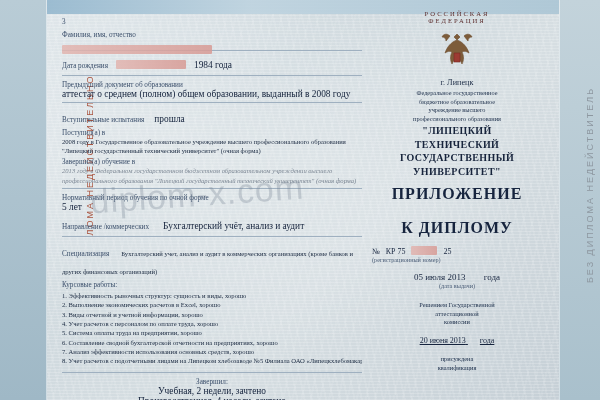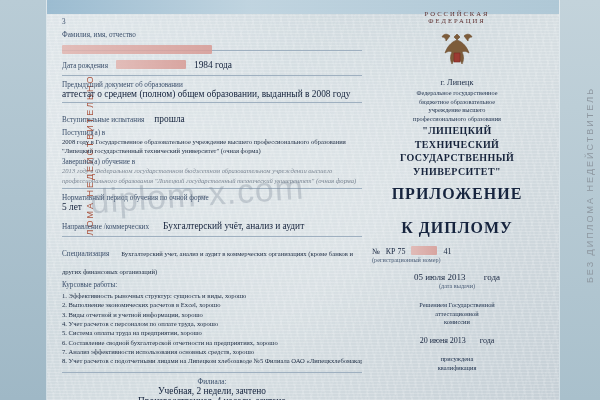--- a/index.html
+++ b/index.html
@@ -92,21 +92,21 @@
   .city{font-size:8.2px;color:#1a2a44;margin-bottom:2px;}
   .org{font-size:6.3px;color:#22344f;line-height:1.35;}
   .uni{font-size:10px;font-weight:bold;color:#17243c;line-height:1.15;letter-spacing:.4px;margin-top:2px;}
   .prilozh{font-size:16px;font-weight:bold;color:#16243e;letter-spacing:1px;line-height:1.1;margin-top:8px;}
   .numline{font-size:8px;color:#16243e;margin-top:10px;text-align:left;}
   .regnum{font-size:6.2px;color:#4a5d77;text-align:left;}
   .date{font-size:9px;color:#16243e;margin-top:9px;}
   .datelbl{font-size:6.2px;color:#4a5d77;}
   .commis{font-size:6.4px;color:#22344f;line-height:1.3;margin-top:12px;}
   .assign{font-size:6.4px;color:#22344f;line-height:1.3;margin-top:10px;}
-  .dateline2{font-size:8px;color:#16243e;margin-top:10px;}
+  .dateline2{font-size:8px;color:#16243e;margin-top:10px;text-decoration:underline;}
   
   .wm{
     position:absolute;left:90px;top:175px;
     font-size:34px;color:rgba(120,135,150,.32);
     font-family:"Liberation Sans", sans-serif;
     letter-spacing:1px;
     transform:rotate(-4deg);
     white-space:nowrap;pointer-events:none;
   }
   .guilloche{
@@ -209,21 +209,21 @@
           <li>5. Система оплаты труда на предприятии, хорошо</li>
           <li>6. Составление сводной бухгалтерской отчетности на предприятиях, хорошо</li>
           <li>7. Анализ эффективности использования основных средств, хорошо</li>
           <li>8. Учет расчетов с подотчетными лицами на Липецком хлебозаводе №5 Филиала ОАО «Липецкхлебомакаронпром», хорошо</li>
         </ul>
       </div>
 
       <div class="hr" style="margin-top:6px"></div>
 
       <div class="row mtop">
-        <div class="sect-title" style="text-align:center">Филиала:</div>
+        <div class="sect-title" style="text-align:center">Завершил:</div>
         <div class="bigval" style="text-align:center">Учебная, 2 недели, зачтено</div>
         <div class="bigval" style="text-align:center">Производственная, 4 недели, зачтено</div>
       </div>
 
     </div>
 
     <div class="colR">
 
       <div class="rf-title">РОССИЙСКАЯ</div>
       <div class="rf-title">ФЕДЕРАЦИЯ</div>
@@ -252,21 +252,21 @@
       <div class="uni">ГОСУДАРСТВЕННЫЙ</div>
       <div class="uni">УНИВЕРСИТЕТ"</div>
 
       <div class="prilozh">ПРИЛОЖЕНИЕ</div>
       <div class="prilozh" style="margin-top:16px">К ДИПЛОМУ</div>
 
       <div class="numline">
         <span>№</span>
         <span style="margin-left:4px">КР 75</span>
         <span class="redact" style="width:26px;margin:0 4px"></span>
-        <span>41</span>
+        <span>25</span>
       </div>
       <div class="regnum">(регистрационный номер)</div>
 
       <div class="date">
         <span>05 июля 2013</span>
         <span style="margin-left:16px">года</span>
       </div>
       <div class="datelbl">(дата выдачи)</div>
 
       <div class="commis">

